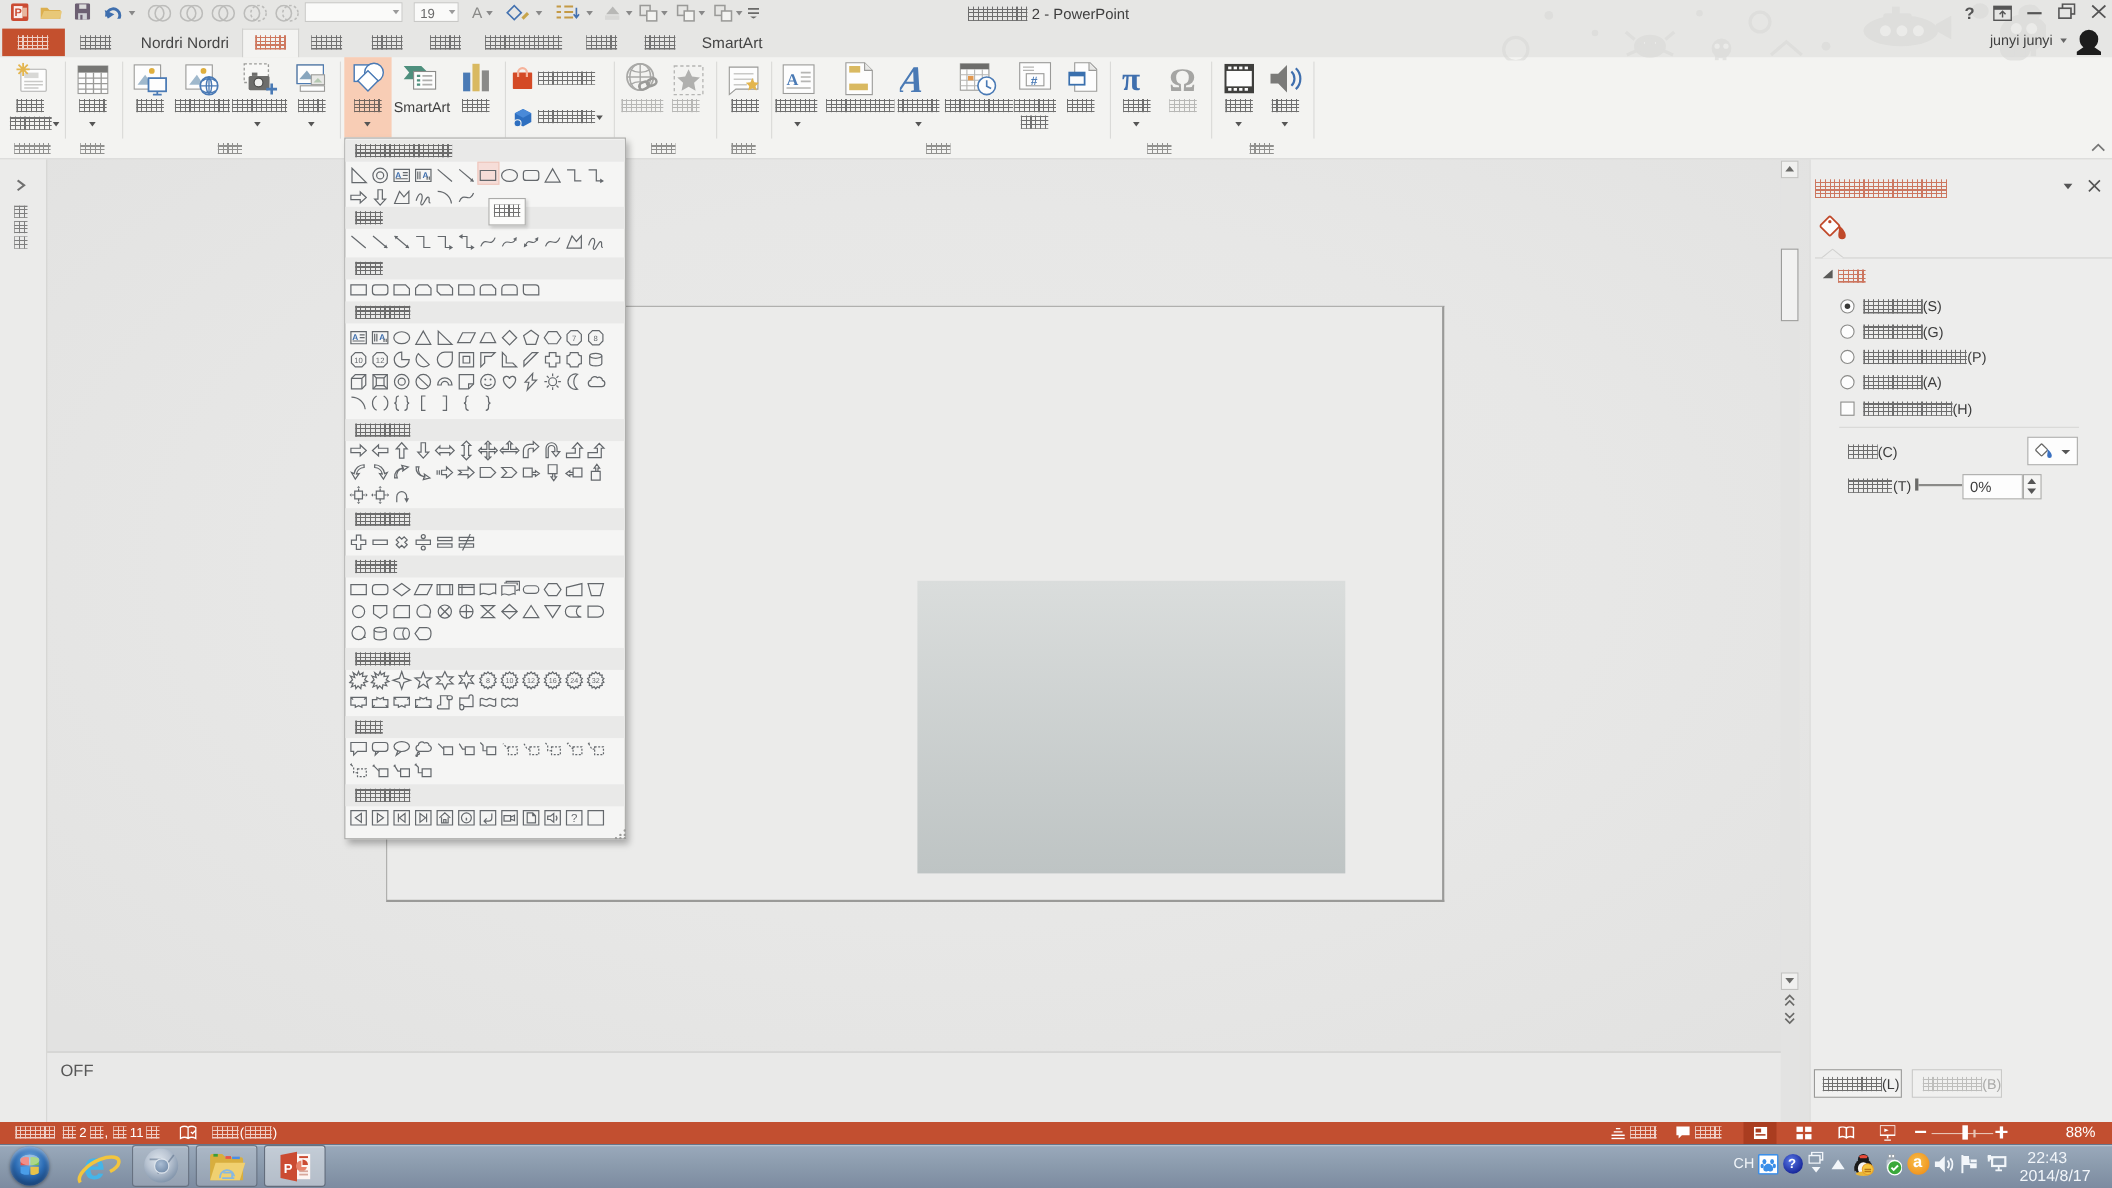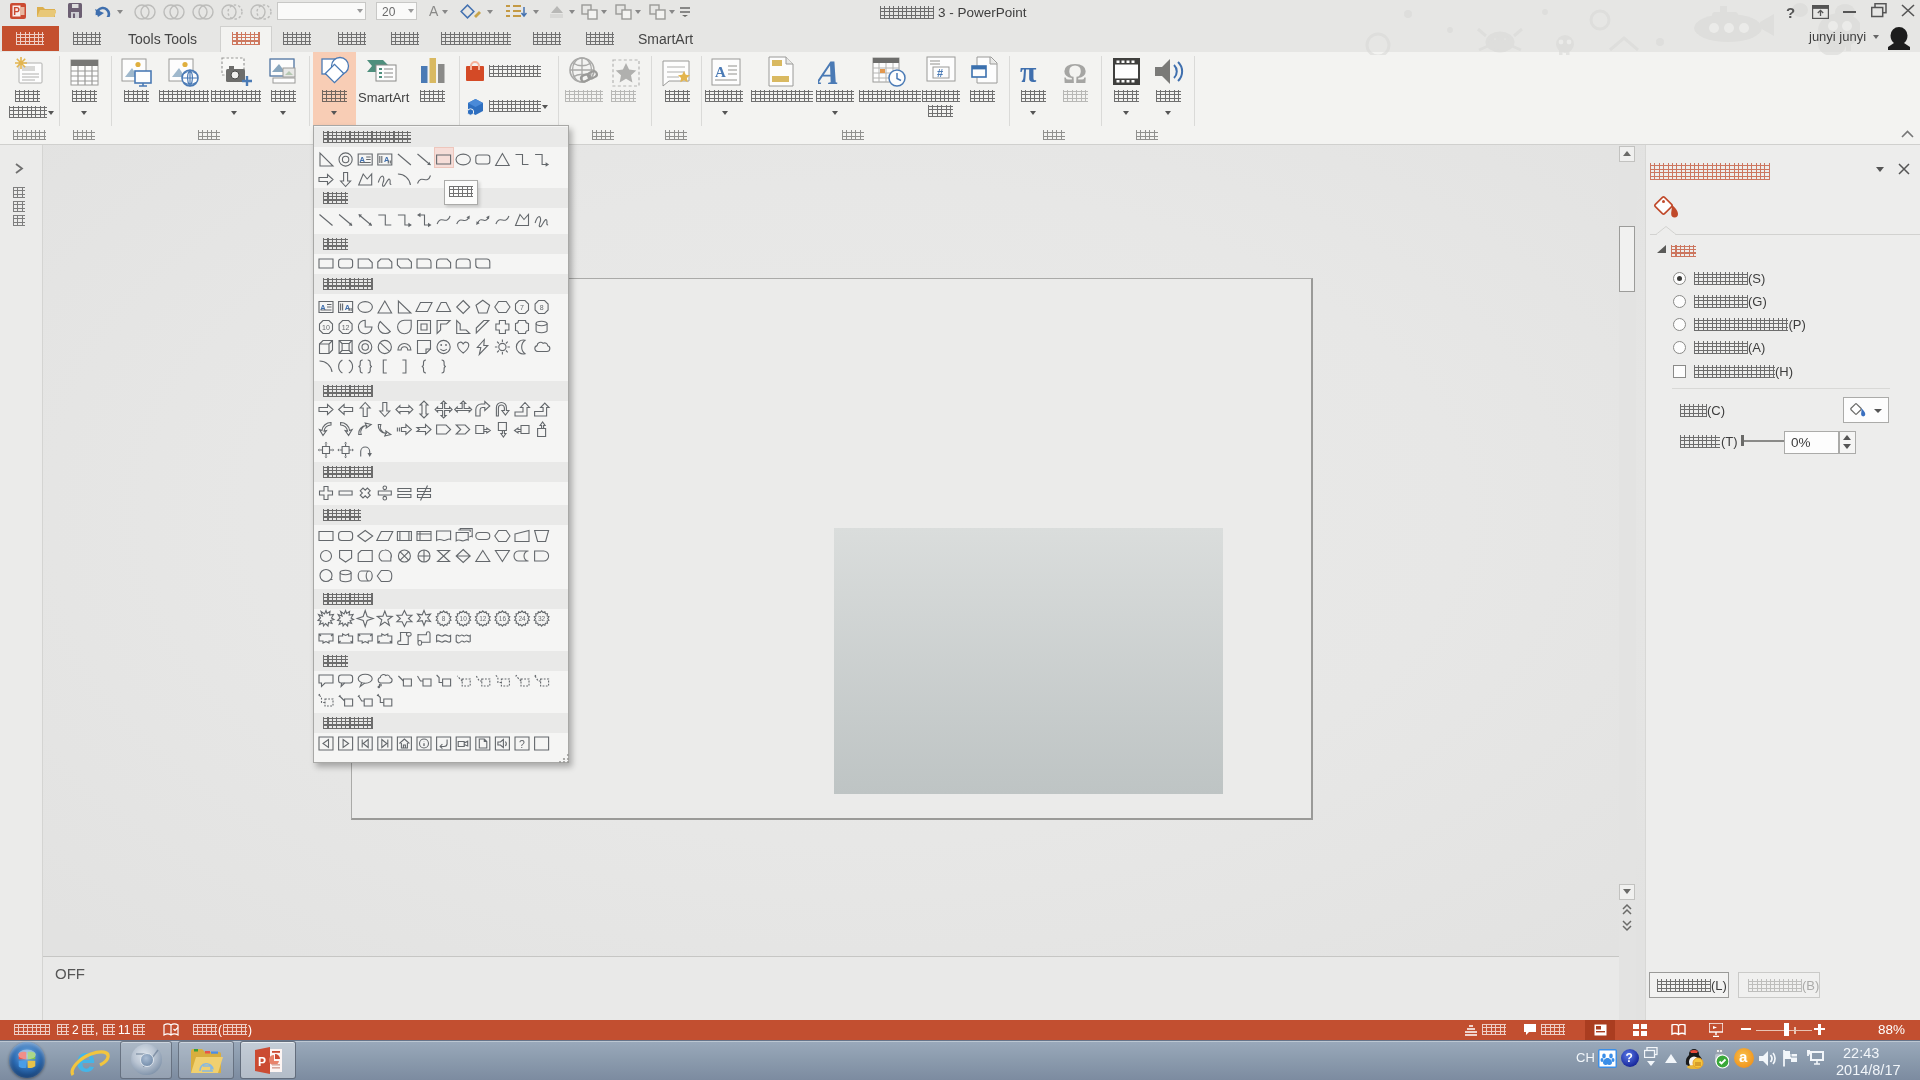--- a/index.html
+++ b/index.html
@@ -90,21 +90,21 @@
       <ellipse cx="8" cy="8" rx="7" ry="7" stroke="#bcbcba" stroke-width="1.4"></ellipse>
       <ellipse cx="14" cy="8" rx="7" ry="7" stroke="#bcbcba" stroke-width="1.4" stroke-dasharray="2.5 2"></ellipse>
     </svg>
 <svg style="position:absolute;left:250px;top:4px" width="22" height="16" viewBox="0 0 22 16" fill="none">
       <ellipse cx="8" cy="8" rx="7" ry="7" stroke="#bcbcba" stroke-width="1.4"></ellipse>
       <ellipse cx="14" cy="8" rx="7" ry="7" stroke="#bcbcba" stroke-width="1.4" stroke-dasharray="2.5 2"></ellipse>
     </svg>
 <div style="position:absolute;left:277px;top:2px;width:89px;height:18px;background:#fafaf9;border:1px solid #c8c8c6;"></div>
 <div style="position:absolute;left:357px;top:9px;width:0;height:0;border-left:3.5px solid transparent;border-right:3.5px solid transparent;border-top:4px solid #9a9a9a;"></div>
 <div style="position:absolute;left:376px;top:2px;width:41px;height:18px;background:#fafaf9;border:1px solid #c8c8c6;"></div>
-<div class="t" style="left:382px;top:5px;font-size:12px;color:#6a6a6a;font-weight:400;">20</div>
+<div class="t" style="left:382px;top:5px;font-size:12px;color:#6a6a6a;font-weight:400;">19</div>
 <div style="position:absolute;left:408px;top:9px;width:0;height:0;border-left:3.5px solid transparent;border-right:3.5px solid transparent;border-top:4px solid #9a9a9a;"></div>
 <div class="t" style="left:429px;top:3px;font-size:14px;color:#8a8a88;font-weight:400;">A</div>
 <div style="position:absolute;left:442px;top:10px;width:0;height:0;border-left:3.5px solid transparent;border-right:3.5px solid transparent;border-top:4px solid #888;"></div>
 <svg style="position:absolute;left:459px;top:3px" width="26" height="17" viewBox="0 0 26 17" fill="none">
       <rect x="4" y="4" width="9" height="9" transform="rotate(45 8.5 8.5)" stroke="#4472b0" stroke-width="1.5"></rect>
       <path d="M15 13 l5 -5 l2 2 l-5 5 z" fill="#c7a44b"></path>
     </svg>
 <div style="position:absolute;left:487px;top:10px;width:0;height:0;border-left:3.5px solid transparent;border-right:3.5px solid transparent;border-top:4px solid #888;"></div>
 <svg style="position:absolute;left:505px;top:4px" width="22" height="15" viewBox="0 0 22 15" fill="none">
       <path d="M1 2 h4 M1 7 h4 M1 12 h4 M8 2 h8 M8 7 h8 M8 12 h8" stroke="#c49a45" stroke-width="1.8"></path>
@@ -129,21 +129,21 @@
 <svg style="position:absolute;left:648px;top:3px" width="20" height="17" viewBox="0 0 20 17" fill="none">
       <rect x="2" y="2" width="9" height="9" stroke="#9a9a98" stroke-width="1.4"></rect>
       <rect x="8" y="7" width="9" height="9" stroke="#9a9a98" stroke-width="1.4" fill="#f3f3f1"></rect>
     </svg>
 <div style="position:absolute;left:669px;top:10px;width:0;height:0;border-left:3.0px solid transparent;border-right:3.0px solid transparent;border-top:4px solid #888;"></div>
 <svg style="position:absolute;left:680px;top:6px" width="10" height="11" viewBox="0 0 10 11" fill="none">
       <path d="M0 2 h10 M0 6 h10" stroke="#6a6a68" stroke-width="1.6"></path>
       <path d="M2 9 l3 2 l3 -2" fill="#6a6a68"></path>
     </svg>
 <div class="zh" style="left:880px;top:6px;width:54px;height:13px;background-image:repeating-linear-gradient(0deg,#3e3e3e 0 1px,transparent 1px 3.4px),repeating-linear-gradient(90deg,#3e3e3e 0 1px,transparent 1px 4.4px);"></div>
-<div class="t" style="left:938px;top:5px;font-size:13.5px;color:#3e3e3e;font-weight:400;">3 - PowerPoint</div>
+<div class="t" style="left:938px;top:5px;font-size:13.5px;color:#3e3e3e;font-weight:400;">2 - PowerPoint</div>
 <div class="t" style="left:1786px;top:4px;font-size:15px;color:#555;font-weight:700;">?</div>
 <svg style="position:absolute;left:1812px;top:5px" width="17" height="14" viewBox="0 0 17 14" fill="none">
       <rect x="0.5" y="0.5" width="16" height="13" stroke="#555" stroke-width="1.4"></rect>
       <rect x="0.5" y="0.5" width="16" height="3.4" fill="#555"></rect>
       <path d="M8.5 11 v-5 M5.8 8 l2.7 -2.7 L11.2 8" stroke="#555" stroke-width="1.3"></path>
     </svg>
 <div style="position:absolute;left:1843px;top:11px;width:13px;height:2px;background:#555;"></div>
 <svg style="position:absolute;left:1871px;top:3px" width="16" height="15" viewBox="0 0 16 15" fill="none">
       <rect x="4" y="0.7" width="11" height="9" stroke="#555" stroke-width="1.5"></rect>
       <rect x="0.7" y="4.5" width="11" height="9" fill="#e6e6e4" stroke="#555" stroke-width="1.5"></rect>
@@ -154,21 +154,21 @@
 <div class="t" style="left:1809px;top:29px;font-size:13px;color:#3f3f3f;font-weight:400;">junyi junyi</div>
 <div style="position:absolute;left:1873px;top:35px;width:0;height:0;border-left:3.5px solid transparent;border-right:3.5px solid transparent;border-top:4px solid #666;"></div>
 <svg style="position:absolute;left:1887px;top:25px" width="23" height="25" viewBox="0 0 23 25" fill="none">
       <path d="M12 2 a8.5 8.5 0 0 1 8.5 8.5 c0 3.5-1.5 6-3.5 7.5 l6 4 v4 H1 v-4 l6-4 c-2-1.5-3.5-4-3.5-7.5 A8.5 8.5 0 0 1 12 2z" fill="#1d1d1d"></path>
     </svg>
 <div style="position:absolute;left:2px;top:26px;width:57px;height:25px;background:#c4502e;"></div>
 <div class="zh" style="left:16px;top:32px;width:28px;height:13px;background-image:repeating-linear-gradient(0deg,#ffffff 0 1px,transparent 1px 3.4px),repeating-linear-gradient(90deg,#ffffff 0 1px,transparent 1px 4.4px);"></div>
 <div style="position:absolute;left:220px;top:26px;width:52px;height:26px;background:#f3f3f1;border:1px solid #d0d0ce;border-bottom:none;"></div>
 <div class="zh" style="left:232px;top:32px;width:28px;height:13px;background-image:repeating-linear-gradient(0deg,#c04a28 0 1.2px,transparent 1.2px 3.4px),repeating-linear-gradient(90deg,#c04a28 0 1.2px,transparent 1.2px 4.4px);"></div>
 <div class="zh" style="left:73px;top:32px;width:28px;height:13px;background-image:repeating-linear-gradient(0deg,#454545 0 1px,transparent 1px 3.4px),repeating-linear-gradient(90deg,#454545 0 1px,transparent 1px 4.4px);"></div>
-<div class="t" style="left:128px;top:31px;font-size:14px;color:#454545;font-weight:400;">Tools Tools</div>
+<div class="t" style="left:128px;top:31px;font-size:14px;color:#454545;font-weight:400;">Nordri Nordri</div>
 <div class="zh" style="left:283px;top:32px;width:28px;height:13px;background-image:repeating-linear-gradient(0deg,#454545 0 1px,transparent 1px 3.4px),repeating-linear-gradient(90deg,#454545 0 1px,transparent 1px 4.4px);"></div>
 <div class="zh" style="left:338px;top:32px;width:28px;height:13px;background-image:repeating-linear-gradient(0deg,#454545 0 1px,transparent 1px 3.4px),repeating-linear-gradient(90deg,#454545 0 1px,transparent 1px 4.4px);"></div>
 <div class="zh" style="left:391px;top:32px;width:28px;height:13px;background-image:repeating-linear-gradient(0deg,#454545 0 1px,transparent 1px 3.4px),repeating-linear-gradient(90deg,#454545 0 1px,transparent 1px 4.4px);"></div>
 <div class="zh" style="left:441px;top:32px;width:70px;height:13px;background-image:repeating-linear-gradient(0deg,#454545 0 1px,transparent 1px 3.4px),repeating-linear-gradient(90deg,#454545 0 1px,transparent 1px 4.4px);"></div>
 <div class="zh" style="left:533px;top:32px;width:28px;height:13px;background-image:repeating-linear-gradient(0deg,#454545 0 1px,transparent 1px 3.4px),repeating-linear-gradient(90deg,#454545 0 1px,transparent 1px 4.4px);"></div>
 <div class="zh" style="left:586px;top:32px;width:28px;height:13px;background-image:repeating-linear-gradient(0deg,#454545 0 1px,transparent 1px 3.4px),repeating-linear-gradient(90deg,#454545 0 1px,transparent 1px 4.4px);"></div>
 <div class="t" style="left:638px;top:31px;font-size:14px;color:#454545;font-weight:400;">SmartArt</div>
 <div style="position:absolute;left:58.5px;top:56px;width:1px;height:70px;background:#dadad8;"></div>
 <div style="position:absolute;left:110.5px;top:56px;width:1px;height:70px;background:#dadad8;"></div>
 <div style="position:absolute;left:308.5px;top:56px;width:1px;height:70px;background:#dadad8;"></div>

